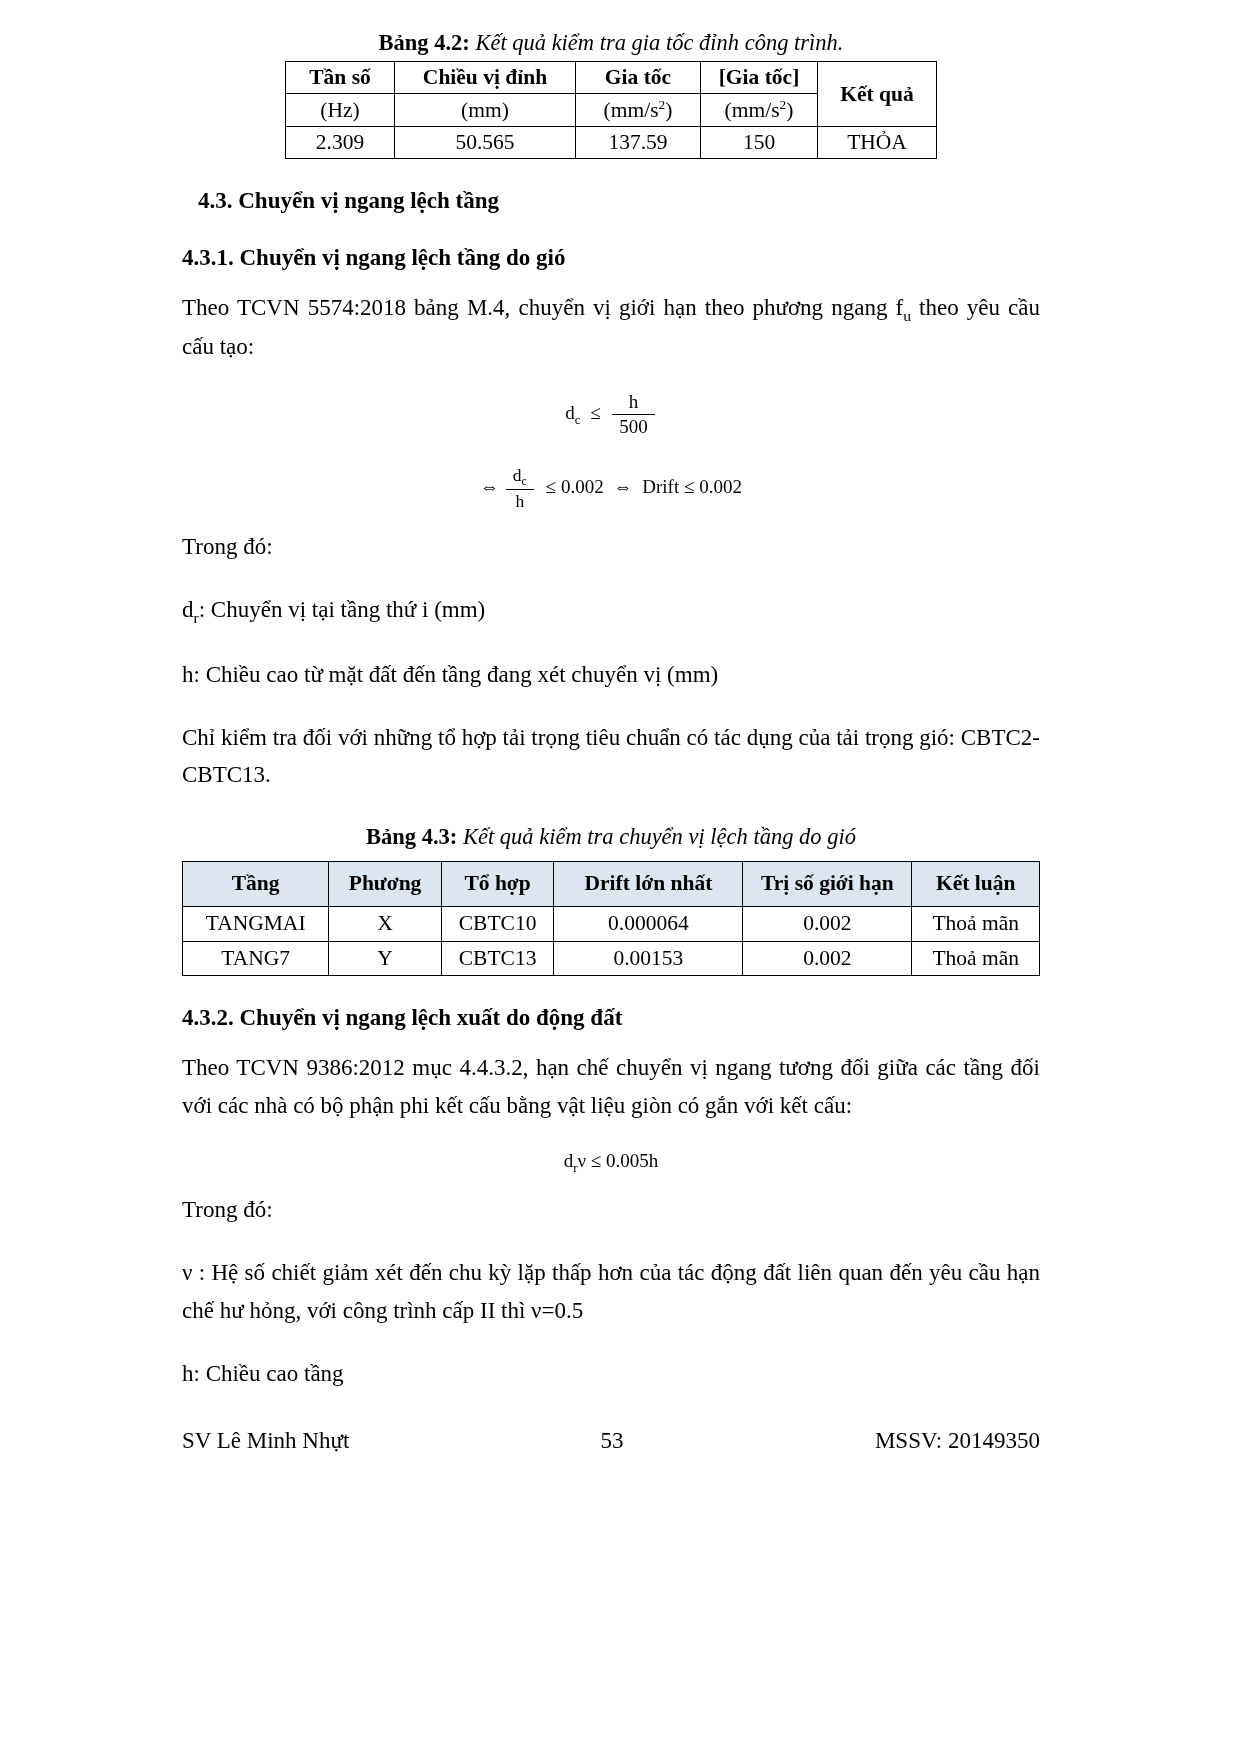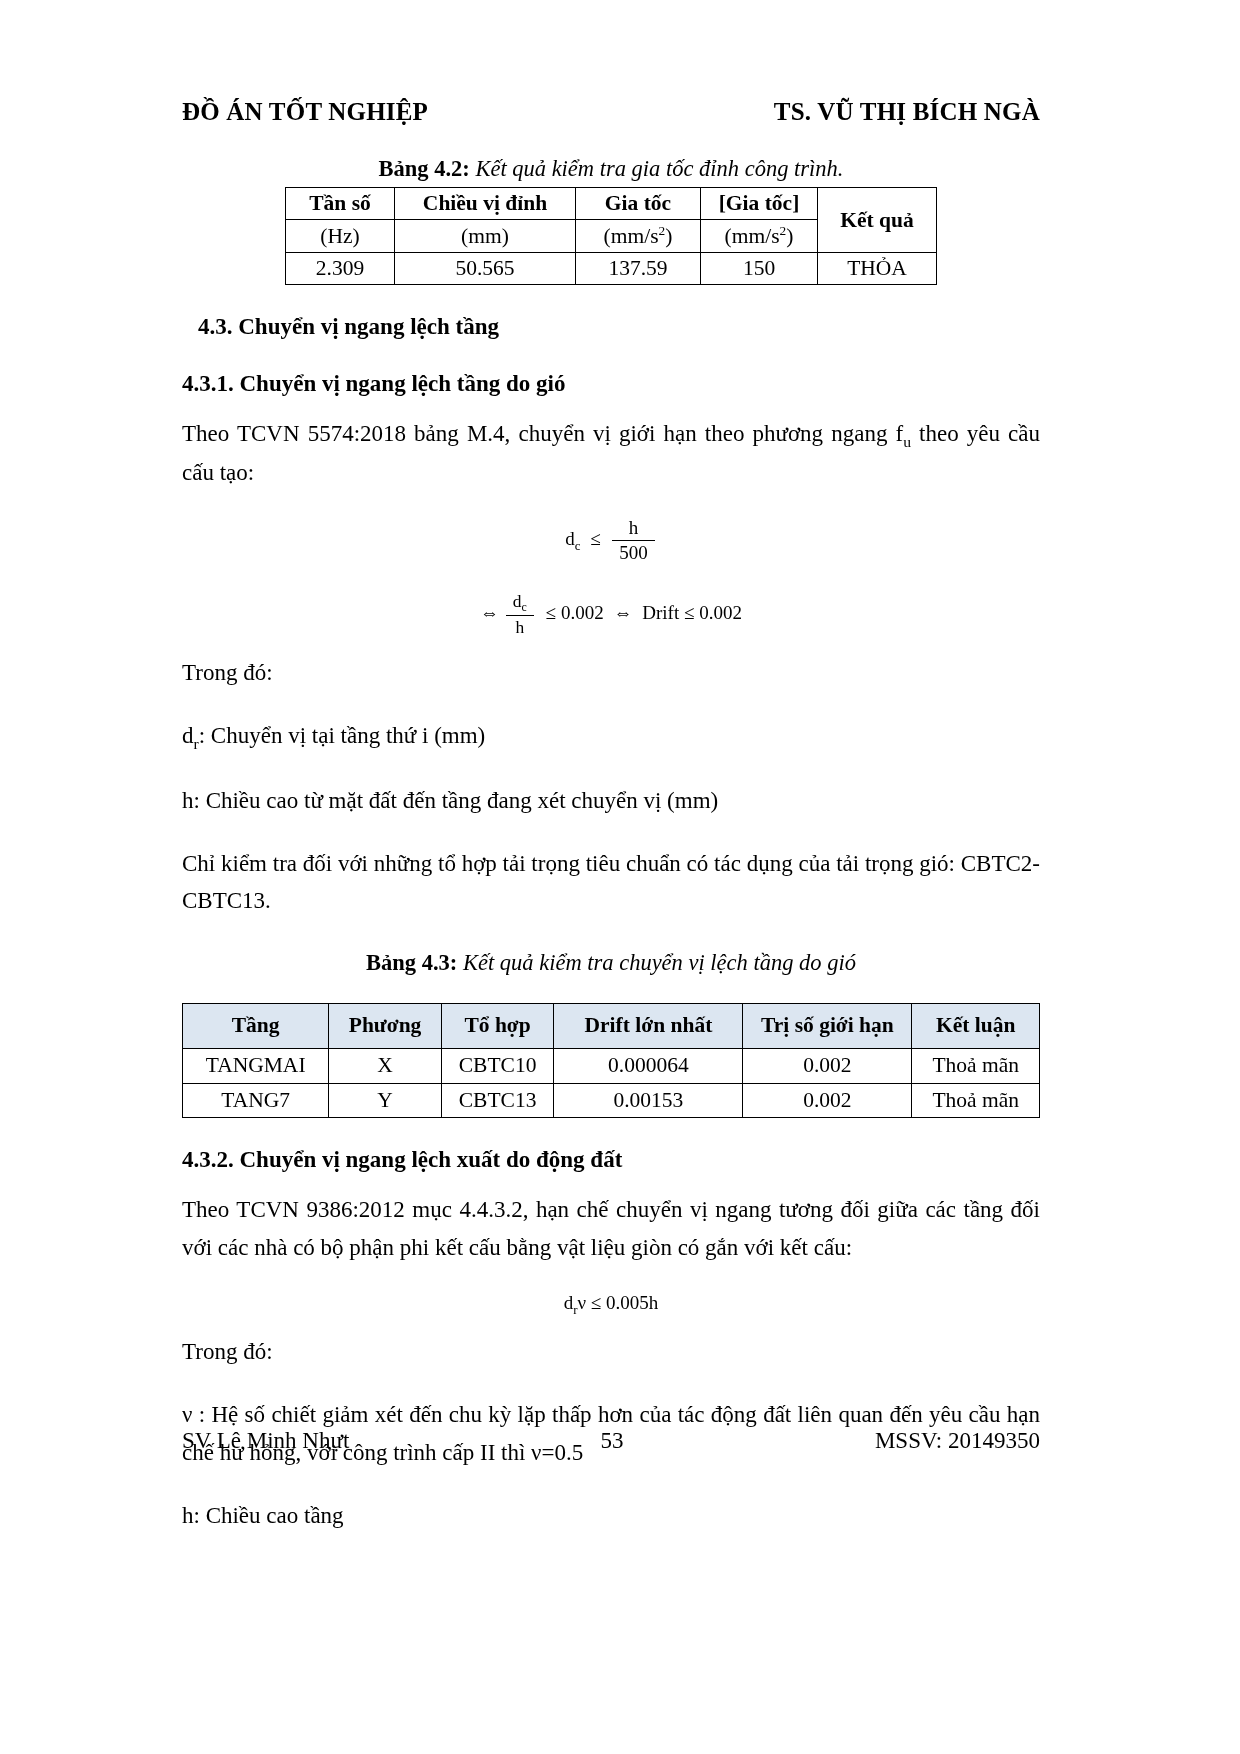--- a/index.html
+++ b/index.html
@@ -117,21 +117,21 @@
   }
   .frac .den {
     display: block;
     padding: 1px 7px 0 7px;
     line-height: 1.18;
   }
   .frac.small { font-size: 0.92em; }
   .op { margin: 0 5px; }
 
   
-  .tbl43-wrap { display: flex; justify-content: flex-start; margin-top: 26px; }
+  .tbl43-wrap { display: flex; justify-content: flex-start; margin-top: 10px; }
   table.t43 {
     border-collapse: collapse;
     font-size: 21.5px;
     table-layout: fixed;
   }
   table.t43 th, table.t43 td {
     border: 1.6px solid #000;
     text-align: center;
     vertical-align: middle;
     line-height: 1.2;
@@ -161,24 +161,20 @@
     font-size: 23px;
   }
   .footer .mid { flex: 0 0 auto; }
 </style>
 </head>
 <body>
 
 <div class="page">
   <div class="content">
 
-    <div class="runhead">
-      <span class="left">ĐỒ ÁN TỐT NGHIỆP</span>
-      <span class="right">TS. VŨ THỊ BÍCH NGÀ</span>
-    </div>
 
     <div class="caption">
       <span class="lbl">Bảng 4.2:</span>
       <span class="txt">Kết quả kiểm tra gia tốc đỉnh công trình.</span>
     </div>
 
     <div class="tbl42-wrap">
       <table class="t42">
         <tbody>
           <tr>

